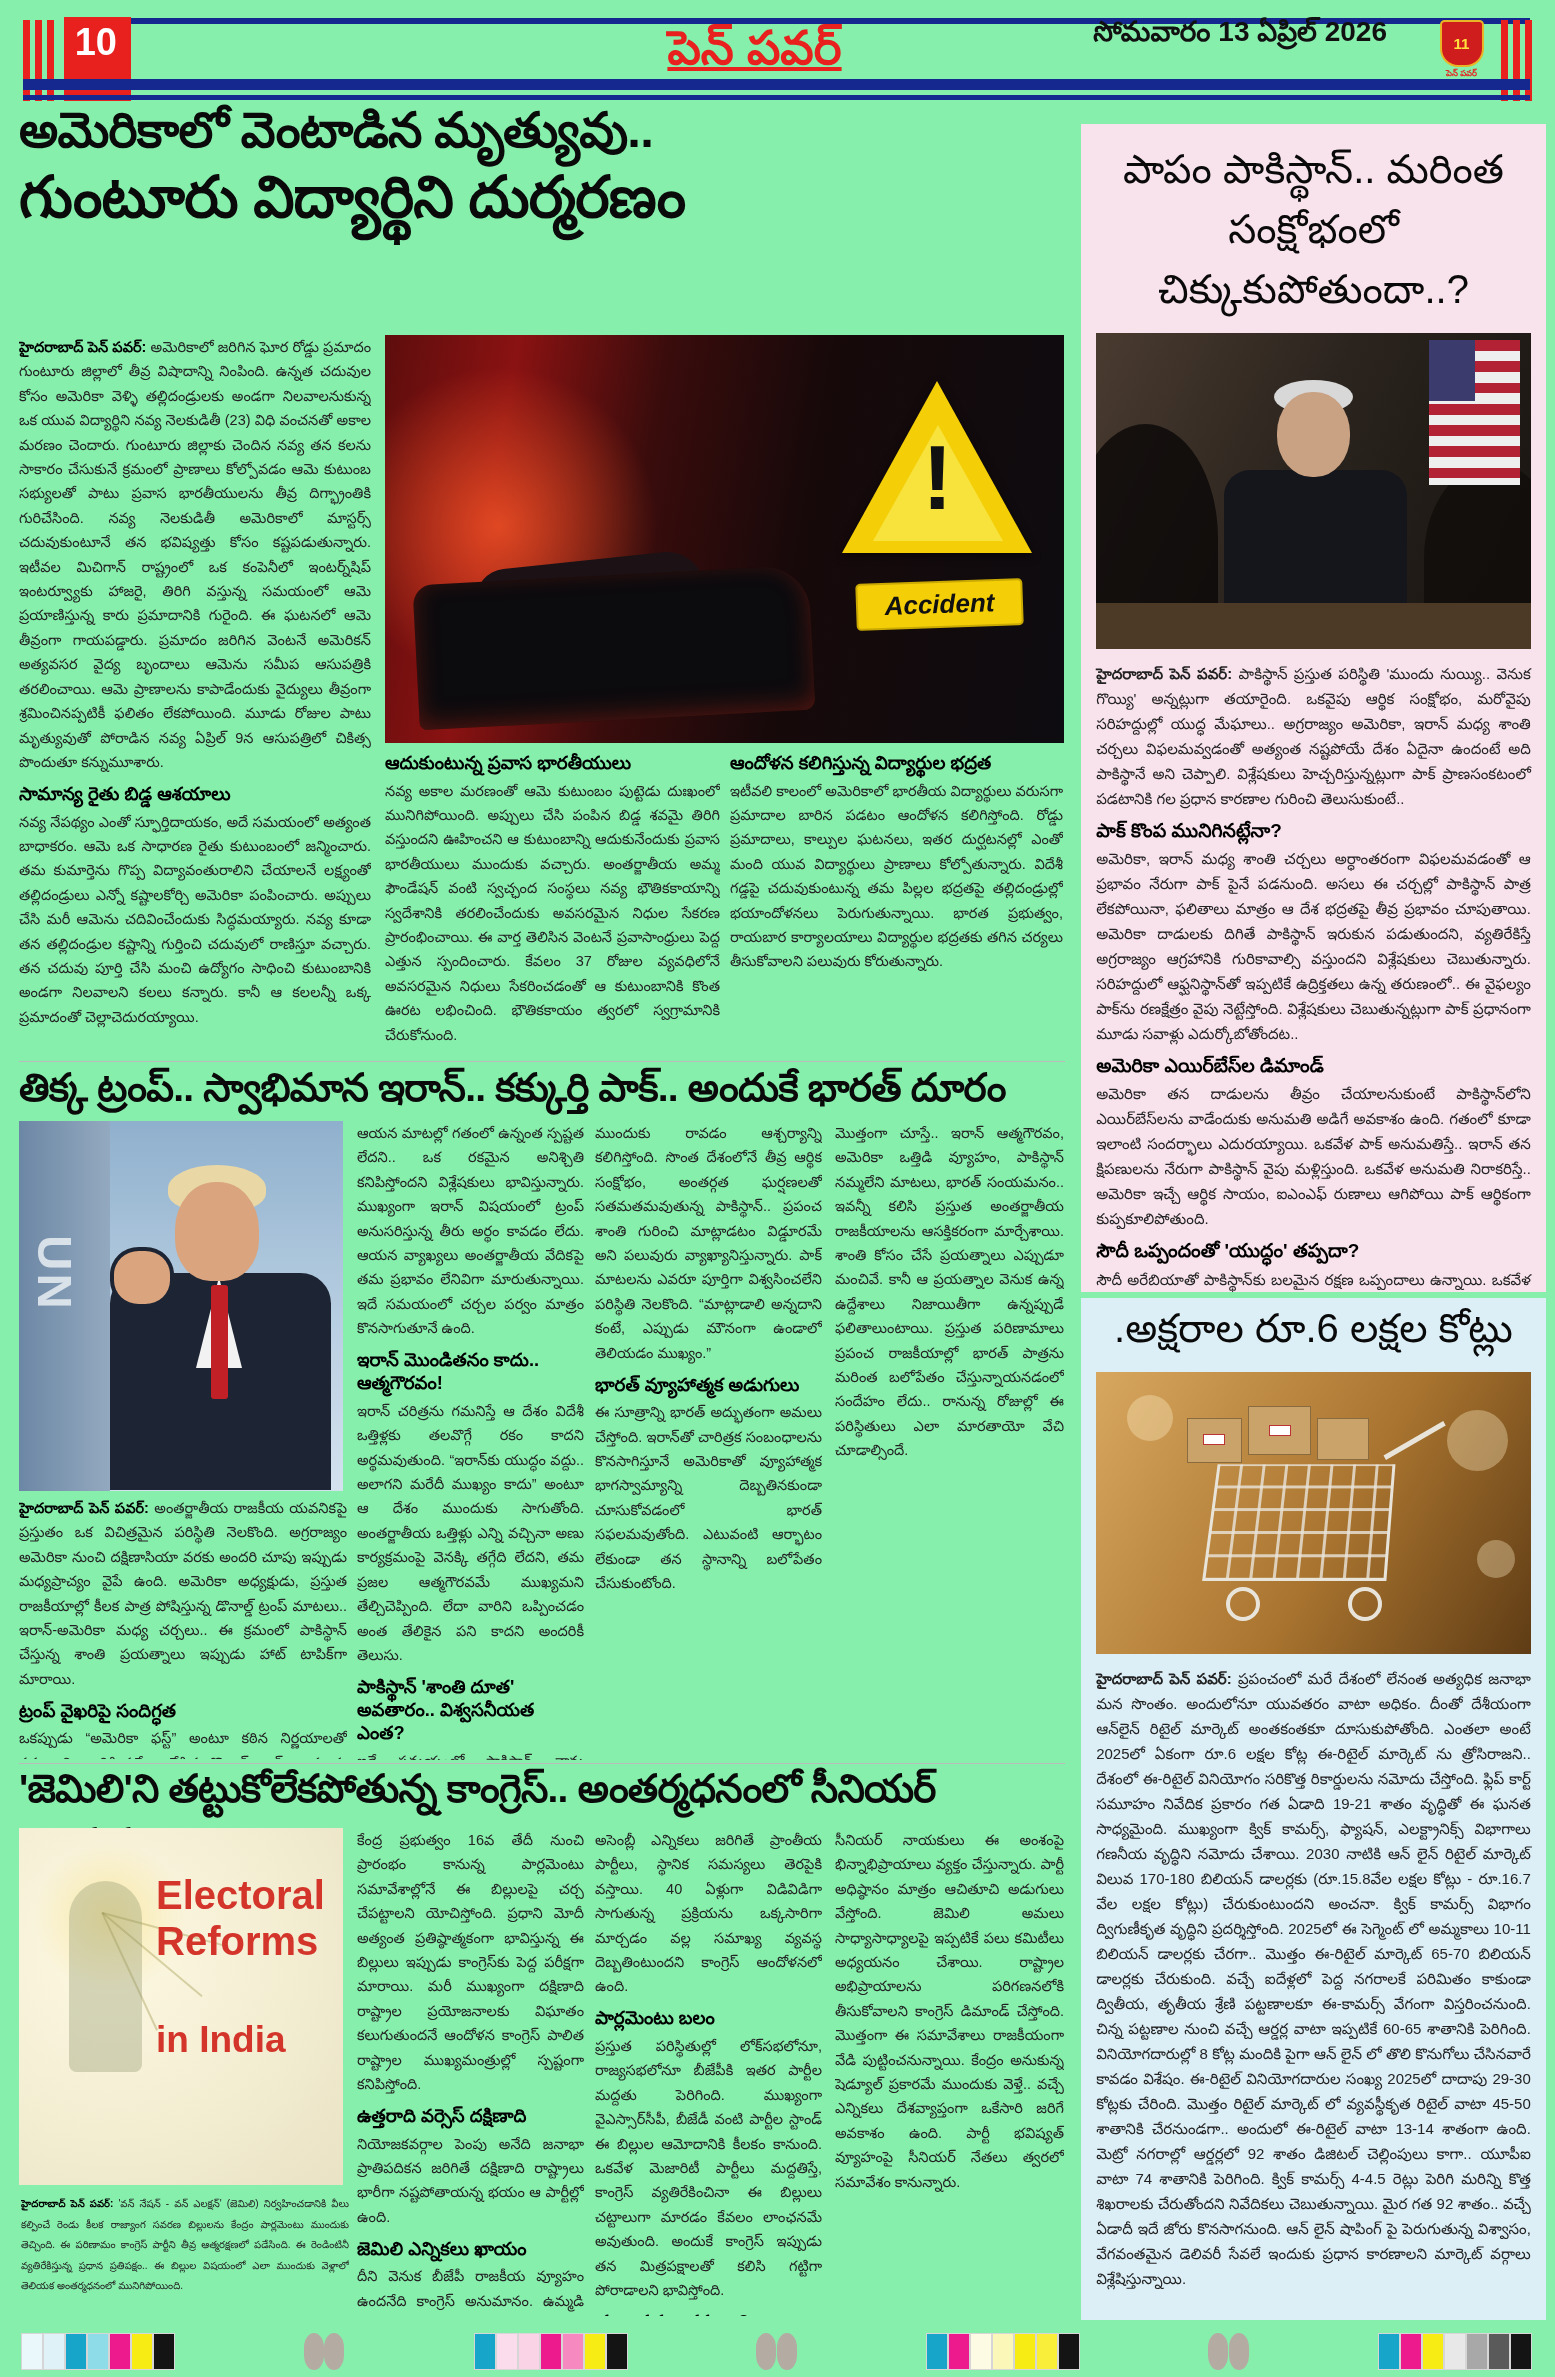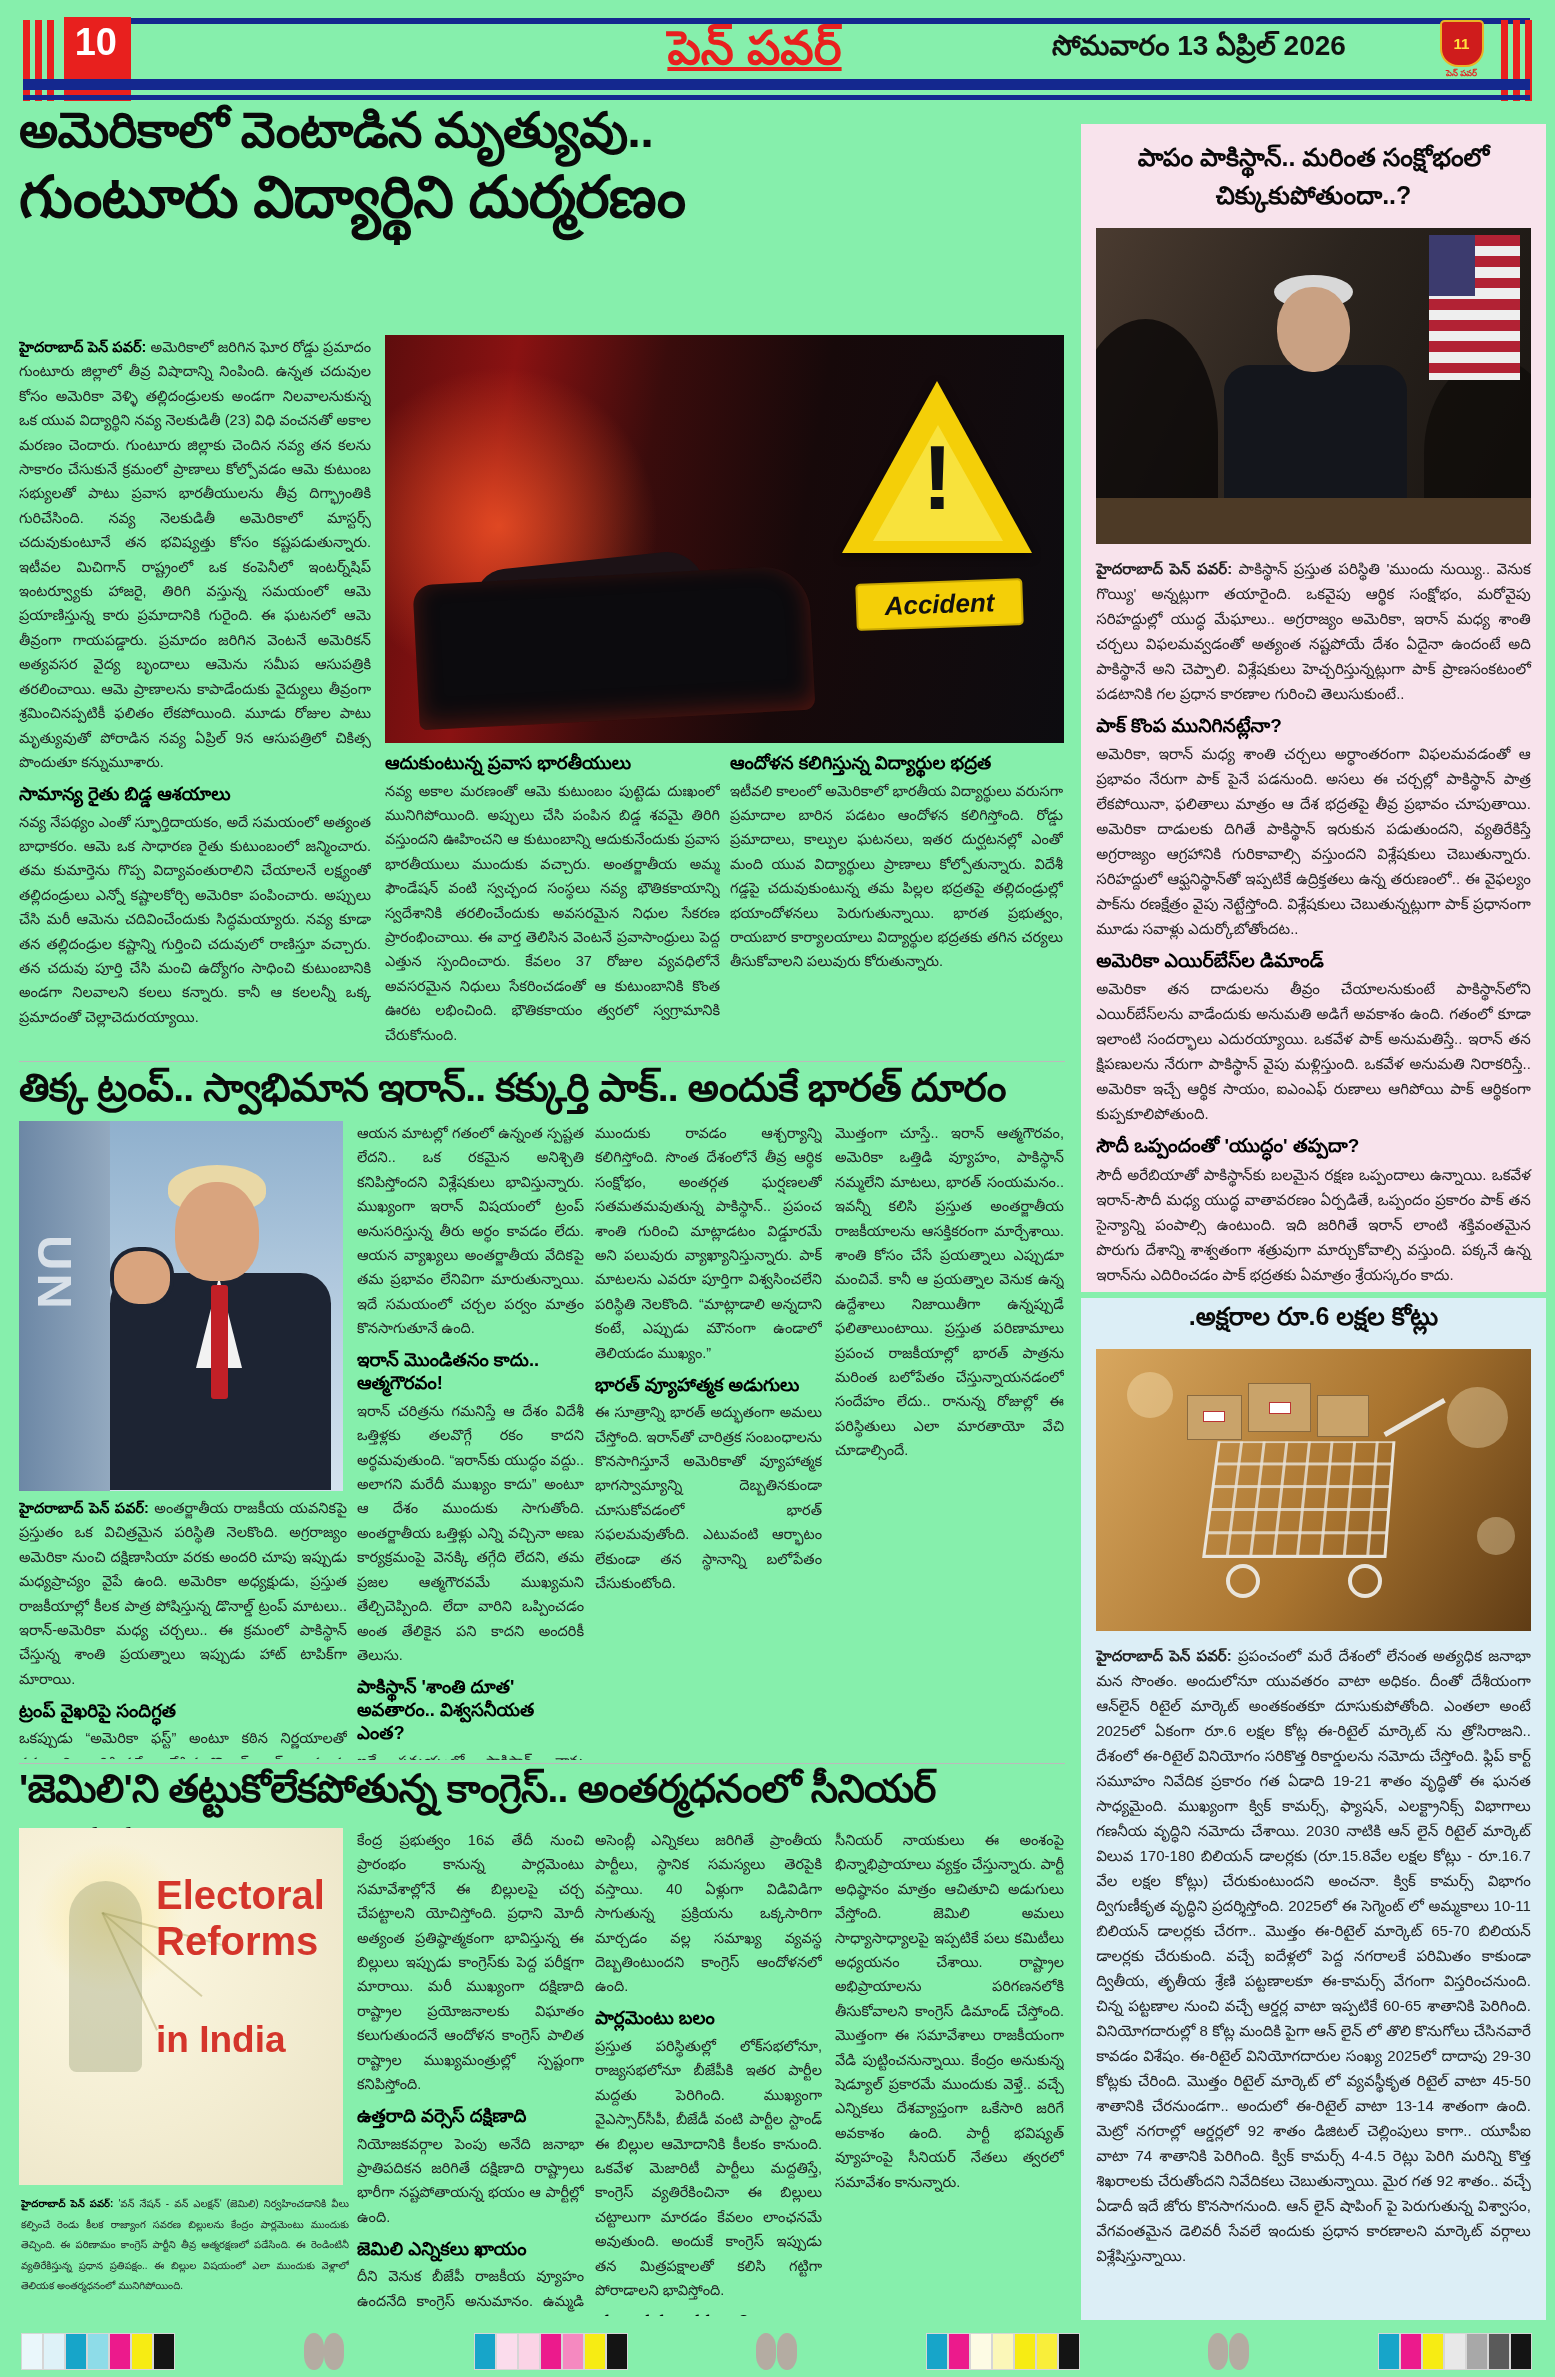--- a/index.html
+++ b/index.html
@@ -7,21 +7,21 @@
         font-family:"Liberation Sans","DejaVu Sans",sans-serif;color:#1b1b1b;}
   
   .hdr-line-top{position:absolute;left:64px;top:18.3px;width:1466px;height:5.3px;background:#14288f;}
   .hdr-bar{position:absolute;left:23px;top:79px;width:1507px;height:11.4px;background:#14288f;}
   .hdr-line-bot{position:absolute;left:23px;top:95px;width:1507px;height:4.6px;background:#14288f;}
   .stripe{position:absolute;top:20px;width:6.9px;height:81px;background:#e8201e;}
   .pagenum-box{position:absolute;left:64px;top:17px;width:67px;height:84px;background:#e8201e;}
   .pagenum{color:#fff;font-weight:bold;font-size:38px;line-height:1;padding:6.1px 0 0 10.7px;}
   .masthead{position:absolute;left:579px;top:23px;width:351px;text-align:center;
             font-size:47px;font-weight:900;color:#e8201e;text-decoration:underline;line-height:1.05;}
-  .dateline{position:absolute;left:1052px;top:30px;width:335px;text-align:left;
+  .dateline{position:absolute;left:1052px;top:16px;width:335px;text-align:right;
             font-size:28px;font-weight:bold;color:#111;}
   .logo{position:absolute;left:1432px;top:20px;width:59px;height:58px;}
   .logo-shield{width:40px;height:43px;margin:0 auto;background:#cf1c1c;border:2.3px solid #e8b526;
                border-radius:4.6px 4.6px 18.3px 18.3px;display:flex;align-items:center;justify-content:center;}
   .logo-shield span{color:#ffe23e;font-weight:bold;font-size:15.2px;}
   .logo-cap{text-align:center;font-size:8.4px;font-weight:bold;color:#e8201e;margin-top:0.8px;}
   
   .col{position:absolute;overflow:hidden;text-align:justify;font-size:14.5px;line-height:24.4px;color:#222;}
   .col b.dl{color:#000;}
   .subhead{font-size:18.3px;font-weight:bold;color:#000;line-height:23px;margin:7.6px 0 4.6px;text-align:left;}
@@ -53,21 +53,21 @@
   .t-head{position:absolute;left:156px;top:61px;width:84px;height:99px;border-radius:48% 48% 42% 42%;background:#d9a47e;}
   .t-hair{position:absolute;left:149px;top:44px;width:98px;height:47px;border-radius:50% 50% 40% 40%;background:#e9d8a6;}
   .t-suit{position:absolute;left:91px;top:152px;width:221px;height:217px;border-radius:30.5px 30.5px 0 0;background:#1d2433;}
   .t-shirt{position:absolute;left:177px;top:156px;width:46px;height:91px;background:#f2f2f2;clip-path:polygon(50% 0,100% 100%,0 100%);}
   .t-tie{position:absolute;left:192px;top:164px;width:17px;height:114px;background:#c22027;border-radius:3px;}
   .t-fist{position:absolute;left:91px;top:126px;width:56px;height:53px;border-radius:45%;background:#d9a47e;border:4.6px solid #1d2433;}
   
   .side-box{position:absolute;left:1081px;width:465px;overflow:hidden;}
   .pak-box{top:124px;height:1168px;background:#f8e3ec;}
   .retail-box{top:1298px;height:1022px;background:#dceef6;}
-  .side-hl{padding:15.2px 13.7px 7.6px;text-align:center;font-size:25px;font-weight:700;color:#0a0a0a;line-height:1.5;}
+  .side-hl{padding:15.2px 13.7px 7.6px;text-align:center;font-size:40px;font-weight:400;color:#0a0a0a;line-height:1.5;}
   .side-photo{margin:6.1px 15.2px 10.7px;height:316px;overflow:hidden;position:relative;}
   .pak-photo-bg{background:linear-gradient(115deg,#4a3b30 0%,#2b241e 45%,#171310 100%);}
   .flag{position:absolute;right:10.7px;top:7.6px;width:91px;height:145px;background:repeating-linear-gradient(180deg,#b22234 0 10.7px,#eee 10.7px 21.3px);}
   .flag-canton{position:absolute;right:56px;top:7.6px;width:46px;height:61px;background:#3c3b6e;}
   .p-head{position:absolute;left:181px;top:59px;width:73px;height:85px;border-radius:48%;background:#c9a183;}
   .p-hair{position:absolute;left:178px;top:47px;width:79px;height:34px;border-radius:50%;background:#d8d8d8;}
   .p-suit{position:absolute;left:128px;top:137px;width:183px;height:179px;border-radius:26px 26px 0 0;background:#14161c;}
   .p-sil1{position:absolute;left:-23px;top:91px;width:145px;height:229px;border-radius:50% 50% 0 0;background:rgba(10,8,8,.8);}
   .p-sil2{position:absolute;right:-30.5px;top:130px;width:137px;height:191px;border-radius:50% 50% 0 0;background:rgba(15,12,10,.75);}
   .p-table{position:absolute;left:0;bottom:0;width:100%;height:46px;background:#4d3a26;}

